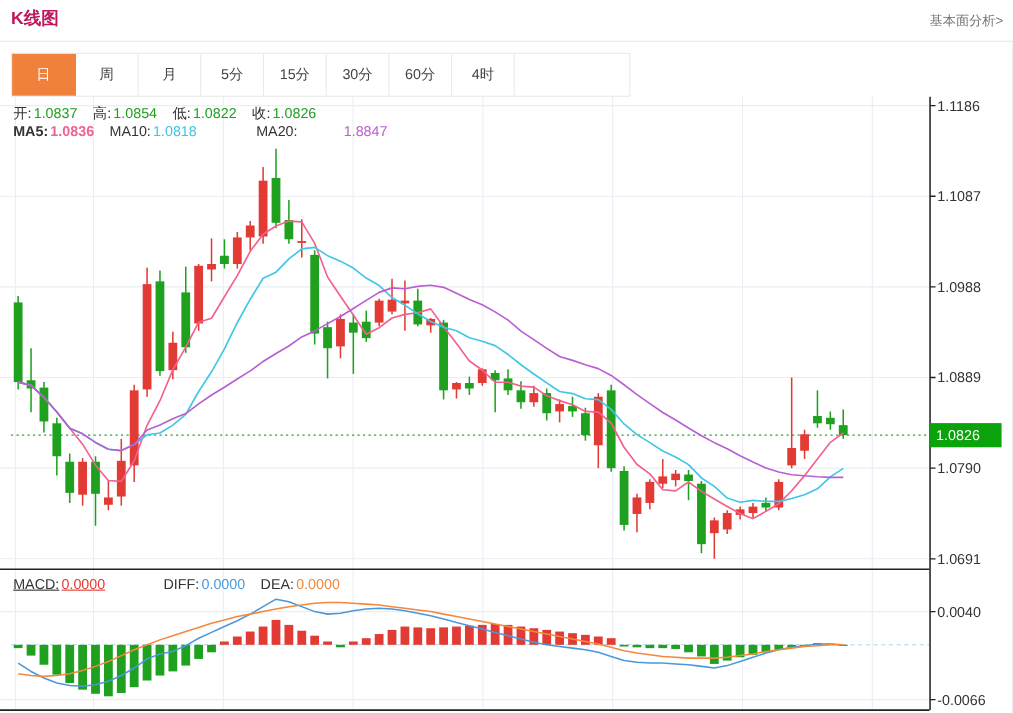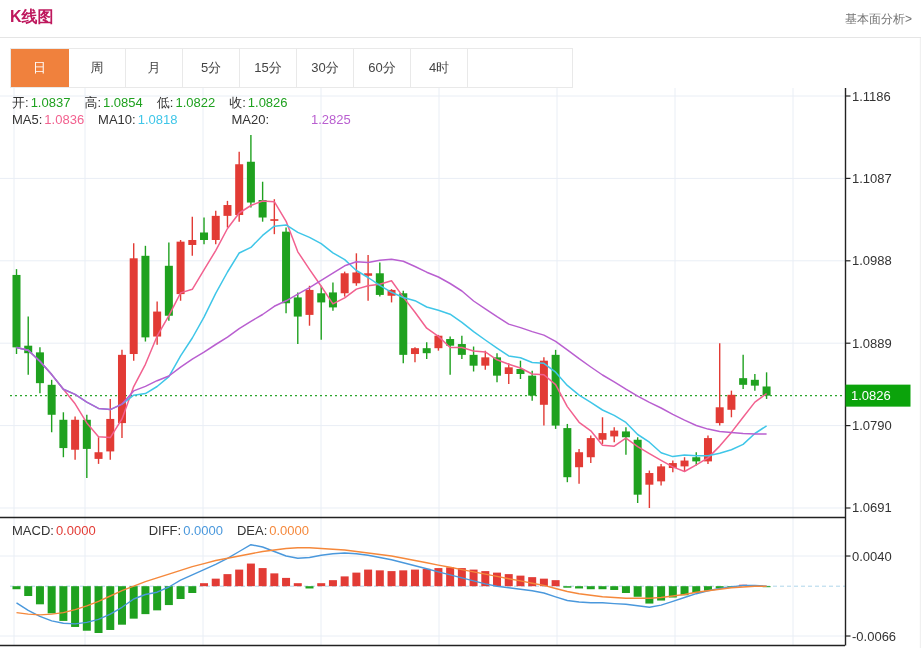--- a/index.html
+++ b/index.html
@@ -11,24 +11,24 @@
   .tabbar{position:absolute;left:10px;top:48px;width:563px;height:40px;
           border:1px solid #e9e9e9;box-sizing:border-box;display:flex;background:#fff;z-index:3;}
   .tab{width:57px;height:38px;line-height:38px;text-align:center;font-size:13px;color:#444;
        border-right:1px solid #e9e9e9;cursor:pointer;box-sizing:border-box;}
   .tab:first-child{width:58px;}
   .tab.sel{background:var(--tab-orange);color:#fff;border-right-color:var(--tab-orange);}
   .lg{position:absolute;font-size:13px;white-space:nowrap;z-index:2;line-height:15px;text-align:right;}
   .lg .lbl{color:#333;}
   .lg .val{margin-right:14px;margin-left:2px;}
   .v-green{color:var(--down-green);}
-  .c-ma5{color:var(--ma5-pink);}
+  .c-ma5{color:var(--ma5-pink);font-weight:bold;}
   .c-ma10{color:var(--ma10-cyan);}
   .c-ma20{color:var(--ma20-purple);padding-left:40px;}
-  .c-macd{color:var(--up-red);}
+  .c-macd{color:var(--up-red);text-decoration:underline;}
   .c-diff{color:var(--diff-blue);margin-left:39px;}
   .c-dea{color:var(--dea-orange);}
   #lg1{left:12px;top:95px;}
   #lg2{left:12px;top:112px;}
   #lg3{left:12px;top:523px;}
   #chart-svg{position:absolute;left:0;top:0;z-index:1;}
   #chart-svg text{font-family:"Liberation Sans","DejaVu Sans",sans-serif;}
 </style>
 </head>
 <body>
@@ -288,17 +288,17 @@
     <line x1="845.5" y1="636.0102" x2="850.5" y2="636.0102" stroke="#222222" stroke-width="1.2"></line>
     <text x="852" y="640.5102" font-size="13" fill="#333333">-0.0066</text>
     <rect x="845.5" y="384.6352000000003" width="65" height="22" fill="#0ba30b"></rect>
     <text x="851" y="400.1352000000003" font-size="13" fill="#fff">1.0826</text>
   </svg>
 
 <div class="lg" id="lg1">
   <span class="lbl">开:</span><span class="val v-green">1.0837</span><span class="lbl">高:</span><span class="val v-green">1.0854</span><span class="lbl">低:</span><span class="val v-green">1.0822</span><span class="lbl">收:</span><span class="val v-green">1.0826</span>
 </div>
 <div class="lg" id="lg2">
-  <span class="lbl c-ma5">MA5:</span><span class="val c-ma5">1.0836</span><span class="lbl c-ma10">MA10:</span><span class="val c-ma10">1.0818</span><span class="lbl c-ma20">MA20:</span><span class="val c-ma20">1.2825</span>
+  <span class="lbl c-ma5">MA5:</span><span class="val c-ma5">1.0836</span><span class="lbl c-ma10">MA10:</span><span class="val c-ma10">1.0818</span><span class="lbl c-ma20">MA20:</span><span class="val c-ma20">1.8847</span>
 </div>
 <div class="lg" id="lg3">
   <span class="lbl c-macd">MACD:</span><span class="val c-macd">0.0000</span><span class="lbl c-diff">DIFF:</span><span class="val c-diff">0.0000</span><span class="lbl c-dea">DEA:</span><span class="val c-dea">0.0000</span>
 </div>
 
 </body></html>

